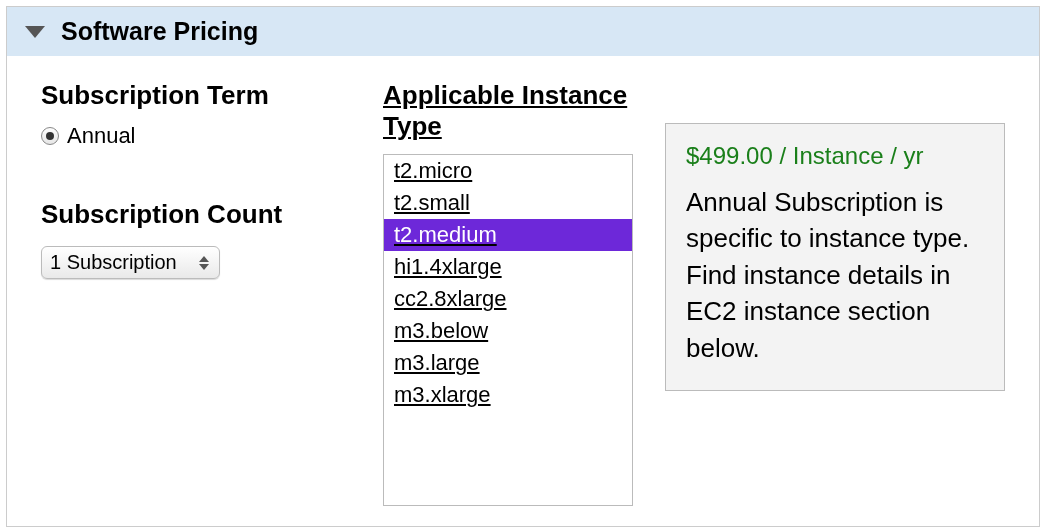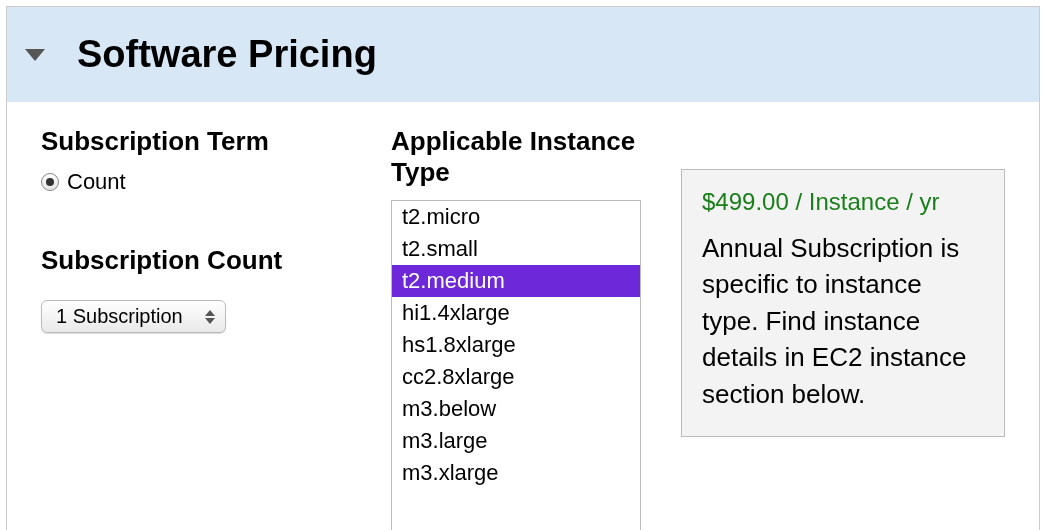--- a/index.html
+++ b/index.html
@@ -22,37 +22,38 @@
     align-items: center;
   }
   .panel-header .caret {
     width: 0; height: 0;
     border-left: 10px solid transparent;
     border-right: 10px solid transparent;
     border-top: 12px solid #555;
     margin-right: 16px;
   }
   .panel-header h1 {
-    margin: 16px;
-    font-size: 38px;
+    margin: 0;
+    font-size: 25px;
     font-weight: 700;
   }
   .panel-body {
     padding: 24px 34px 20px 34px;
     display: flex;
-    gap: 40px;
+    gap: 32px;
     align-items: flex-start;
   }
   .col-left {
     width: 310px;
     flex: 0 0 auto;
   }
   .col-mid {
     width: 250px;
     flex: 0 0 auto;
+    text-decoration: underline;
   }
   .col-right {
     flex: 1;
   }
   h2 {
     margin: 0 0 12px 0;
     font-size: 26px;
     font-weight: 700;
   }
   .radio-row {
@@ -73,27 +74,27 @@
   .radio.checked::after {
     content: "";
     position: absolute;
     top: 4px; left: 4px;
     width: 8px; height: 8px;
     border-radius: 50%;
     background: #333;
   }
   .count-block { margin-top: 50px; }
   .select-wrap {
-    margin-top: 12px;
+    margin-top: 4px;
     display: inline-flex;
     align-items: center;
     border: 1px solid #bbb;
     border-radius: 6px;
     background: linear-gradient(#ffffff,#e9e9e9);
-    padding: 4px 10px 4px 14px;
+    padding: 4px 10px 4px 8px;
     font-size: 20px;
     box-shadow: 0 1px 1px rgba(0,0,0,0.15);
     justify-content: flex-end;
   }
   .select-caret {
     margin-left: 22px;
     display: flex;
     flex-direction: column;
     gap: 2px;
     align-items: center;
@@ -156,21 +157,21 @@
     <h1>Software Pricing</h1>
   </div>
 
   <div class="panel-body">
 
     <div class="col-left">
       <h2>Subscription Term</h2>
 
       <div class="radio-row">
         <span class="radio checked"></span>
-        <span>Count</span>
+        <span>Annual</span>
       </div>
 
       <div class="count-block">
         <h2>Subscription Count</h2>
         <div class="select-wrap">
           <span>1 Subscription</span>
           <span class="select-caret">
             <span class="up"></span>
               <span class="down"></span>
           </span>
@@ -178,21 +179,20 @@
       </div>
     </div>
 
     <div class="col-mid">
       <h2>Applicable Instance Type</h2>
       <div class="listbox" id="instance-list">
           <div class="opt">t2.micro</div>
           <div class="opt">t2.small</div>
           <div class="opt selected">t2.medium</div>
           <div class="opt">hi1.4xlarge</div>
-          <div class="opt">hs1.8xlarge</div>
           <div class="opt">cc2.8xlarge</div>
           <div class="opt">m3.below</div>
           <div class="opt">m3.large</div>
           <div class="opt">m3.xlarge</div>
         </div>
     </div>
 
     <div class="col-right">
       <h2 style="visibility:hidden;margin:0 0 12px 0;">.</h2>
       <div class="infobox">

